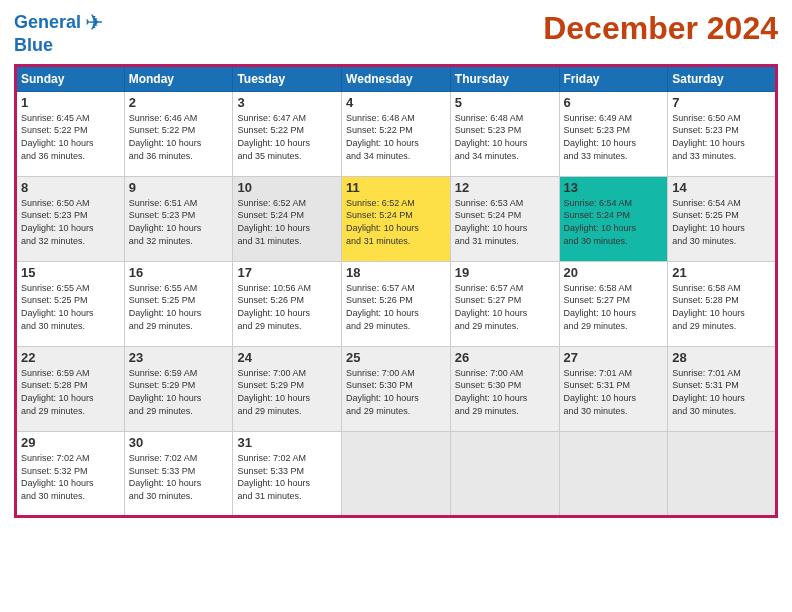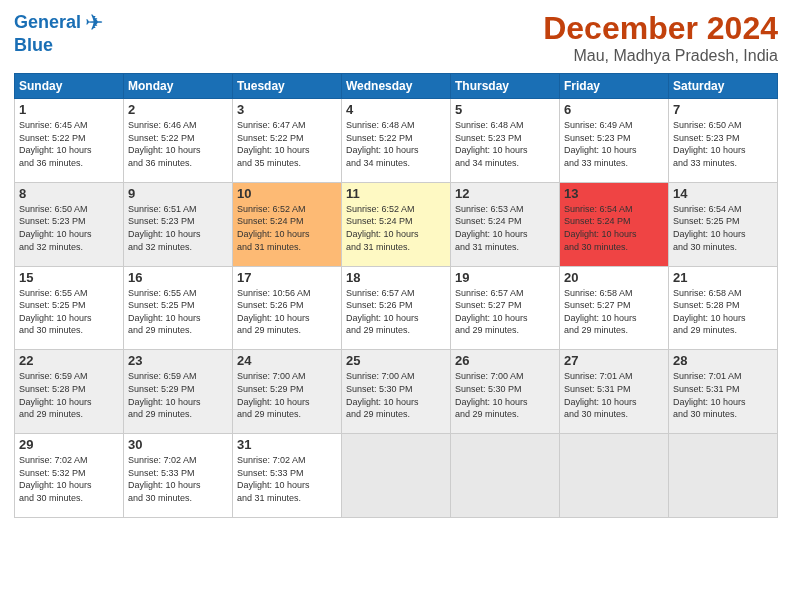--- a/index.html
+++ b/index.html
@@ -53,21 +53,21 @@
       font-size: 32px;
       font-weight: bold;
       color: #c2410c;
     }
     .subtitle {
       font-size: 16px;
       color: #555;
     }
     .calendar {
       flex: 1;
-      border: 1px solid #be185d;
+      border: 3px solid #be185d;
       border-collapse: collapse;
       width: 100%;
       table-layout: fixed;
     }
     .calendar th {
       background: #1a6fb5;
       color: #fff;
       font-size: 12px;
       font-weight: bold;
       padding: 5px 4px;
@@ -120,21 +120,20 @@
       <div class="logo-row">
         <div class="logo-text">
           <span>General</span>
         </div>
         <div class="logo-bird">✈</div>
       </div>
       <div class="logo-text" style="color:#1a6fb5;">Blue</div>
     </div>
     <div class="title-area">
       <div class="main-title">December 2024</div>
-      <div class="subtitle">Mau, Madhya Pradesh, India</div>
     </div>
   </div>
 
   <table class="calendar">
     <thead>
       <tr>
         <th>Sunday</th>
         <th>Monday</th>
         <th>Tuesday</th>
         <th>Wednesday</th>
@@ -203,42 +202,42 @@
 Daylight: 10 hours
 and 32 minutes.</div>
           </td>
           <td style="background: rgb(238, 238, 238);">
             <span class="day-number">9</span>
             <div class="day-info" style="white-space: pre-line;">Sunrise: 6:51 AM
 Sunset: 5:23 PM
 Daylight: 10 hours
 and 32 minutes.</div>
           </td>
-          <td style="background: #fdba74;">
+          <td style="background: #e5e5e5;">
             <span class="day-number">10</span>
             <div class="day-info" style="white-space: pre-line;">Sunrise: 6:52 AM
 Sunset: 5:24 PM
 Daylight: 10 hours
 and 31 minutes.</div>
           </td>
-          <td style="background: #fef9c3;">
+          <td style="background: #fde047;">
             <span class="day-number">11</span>
             <div class="day-info" style="white-space: pre-line;">Sunrise: 6:52 AM
 Sunset: 5:24 PM
 Daylight: 10 hours
 and 31 minutes.</div>
           </td>
           <td style="background: rgb(238, 238, 238);">
             <span class="day-number">12</span>
             <div class="day-info" style="white-space: pre-line;">Sunrise: 6:53 AM
 Sunset: 5:24 PM
 Daylight: 10 hours
 and 31 minutes.</div>
           </td>
-          <td style="background: #ef4444;">
+          <td style="background: #14b8a6;">
             <span class="day-number">13</span>
             <div class="day-info" style="white-space: pre-line;">Sunrise: 6:54 AM
 Sunset: 5:24 PM
 Daylight: 10 hours
 and 30 minutes.</div>
           </td>
           <td style="background: rgb(238, 238, 238);">
             <span class="day-number">14</span>
             <div class="day-info" style="white-space: pre-line;">Sunrise: 6:54 AM
 Sunset: 5:25 PM

